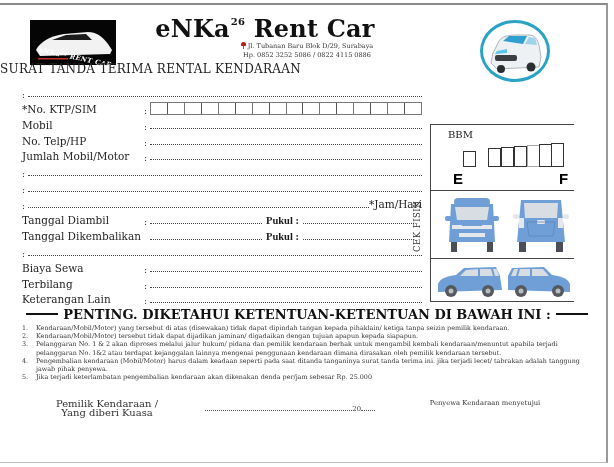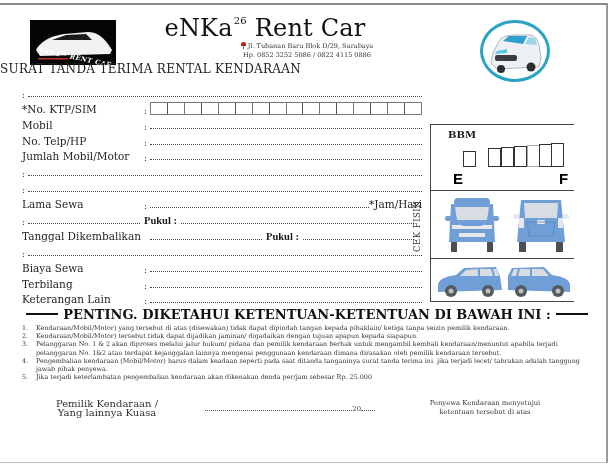--- a/index.html
+++ b/index.html
@@ -4,21 +4,21 @@
 <style>
   * { box-sizing: border-box; margin: 0; padding: 0; }
   html, body { width: 614px; height: 467px; background: #ffffff; overflow: hidden; }
   body { font-family: "DejaVu Serif", "Liberation Serif", serif; color: #1a1a1a; position: relative; }
   .frame { position: absolute; left: 0; top: 3px; width: 608px; height: 460px; border-top: 2px solid #8a8a8a; border-right: 2px solid #9a9a9a; border-bottom: 1px solid #bdbdbd; background: #fff; }
 
   
   .logo { position: absolute; left: 30px; top: 20px; width: 86px; height: 45px; background: #050505; overflow: hidden; }
   .logo svg { position: absolute; left: 0; top: 0; }
   .logo-text { position: absolute; left: 10px; top: 26px; color: #fff; font-family: "DejaVu Serif", serif; font-size: 6.5px; font-style: italic; font-weight: bold; transform: rotate(12deg); transform-origin: left top; letter-spacing: 0.5px; white-space: nowrap; }
-  .title { position: absolute; left: 0; width: 530px; top: 14px; text-align: center; font-family: "DejaVu Serif", serif; font-weight: normal; font-size: 24px; color: #111; letter-spacing: 0.2px; }
+  .title { position: absolute; left: 0; width: 530px; top: 14px; text-align: center; font-family: "DejaVu Serif", serif; font-weight: bold; font-size: 24px; color: #111; letter-spacing: 0.2px; }
   .title sup { font-size: 10px; vertical-align: 12px; margin-left: 1px; }
   .address { position: absolute; left: 0; width: 614px; top: 42px; text-align: center; font-size: 6.5px; color: #333; }
   .pin { display: inline-block; width: 5px; height: 7px; margin-right: 2px; vertical-align: -1px; position: relative; }
   .pin::before { content: ""; position: absolute; left: 0; top: 0; width: 5px; height: 4px; background: #c21b1b; border-radius: 3px 3px 1px 1px; }
   .pin::after { content: ""; position: absolute; left: 2px; top: 4px; width: 1px; height: 3px; background: #3a8a2f; }
   .phone { position: absolute; left: 0; width: 614px; top: 51px; text-align: center; font-size: 6.5px; color: #333; }
   .subtitle { position: absolute; left: 0; width: 592px; top: 62px; text-align: left; font-size: 12px; color: #222; letter-spacing: 0.3px; }
   .badge { position: absolute; left: 480px; top: 20px; width: 70px; height: 62px; border: 3px solid #2aa3c4; border-radius: 50%; background: #fff; overflow: hidden; }
 
   
@@ -33,21 +33,21 @@
   .ktp { display: flex; height: 13px; border: 1px solid #777; flex: 1; margin-bottom: 1px; }
   .ktp span { flex: 1; border-right: 1px solid #777; }
   .ktp span:nth-child(odd) { border-right-color: #555; }
   .ktp span:last-child { border-right: none; }
   .ktp-wrap { flex: 1; position: relative; }
 
   
   .cek-label { position: absolute; left: 412px; top: 252px; transform: rotate(-90deg); transform-origin: left top; font-size: 8.5px; color: #333; letter-spacing: 0.5px; white-space: nowrap; }
   .panel { position: absolute; left: 430px; top: 124px; width: 143px; height: 178px; border-left: 1.5px solid #444; }
   .panel .hline { position: absolute; left: 0; width: 143px; border-top: 1.5px solid #444; }
-  .bbm-title { position: absolute; left: 17px; top: 5px; font-weight: bold; font-size: 10px; font-family: "DejaVu Serif", serif; }
+  .bbm-title { position: absolute; left: 17px; top: 5px; font-weight: normal; font-size: 10px; font-family: "DejaVu Serif", serif; }
   .bar { position: absolute; border: 1.2px solid #333; border-bottom: 1.2px solid #333; background: #fff; }
   .ef { position: absolute; font-family: "Liberation Sans", sans-serif; font-weight: bold; font-size: 15px; color: #000; }
 
   
   .important { position: absolute; left: 0; width: 614px; top: 307px; text-align: center; font-weight: bold; font-size: 13px; color: #111; white-space: nowrap; }
   .important .dash { display: inline-block; width: 32px; border-top: 2px solid #111; vertical-align: 4px; margin: 0 5px; }
   .rules { position: absolute; left: 22px; top: 324px; width: 575px; font-size: 6.4px; line-height: 8.2px; color: #333; list-style: none; }
   .rules li { display: flex; }
   .rules .num { width: 14px; flex: 0 0 14px; }
   .rules .txt { flex: 1; }
@@ -136,26 +136,26 @@
   </div>
   <div class="row">
     <span class="colon">:</span>
     <span class="dots"></span>
   </div>
   <div class="row">
     <span class="colon">:</span>
     <span class="dots"></span>
   </div>
   <div class="row">
-    <span class="lbl">Lama Sewa</span>
     <span class="colon">:</span>
     <span class="dots"></span>
     <span class="suffix">*Jam/Hari</span>
   </div>
   <div class="row">
+    <span class="lbl">Tanggal Diambil</span>
     <span class="colon">:</span>
     <span class="dots short"></span>
     <span class="pukul">Pukul :</span>
     <span class="dots" style="margin-right:8px"></span>
   </div>
   <div class="row">
     <span class="lbl">Tanggal Dikembalikan</span>
     <span class="colon"></span>
     <span class="dots short"></span>
     <span class="pukul">Pukul :</span>
@@ -273,23 +273,22 @@
       <span class="txt">Pengembalian kendaraan (Mobil/Motor) harus dalam keadaan seperti pada saat ditanda tanganinya surat tanda terima ini. jika terjadi lecet/ tabrakan adalah tanggung jawab pihak penyewa.</span>
     </li>
   <li>
       <span class="num">5.</span>
       <span class="txt">Jika terjadi keterlambatan pengembalian kendaraan akan dikenakan denda per/jam sebesar Rp. 25.000</span>
     </li>
 </ol>
 
 <div class="sig-left">
   <div>Pemilik Kendaraan /</div>
-  <div>Yang lainnya Kuasa</div>
+  <div>Yang diberi Kuasa</div>
 </div>
 <div class="sig-mid">
   <span class="dl"></span>
   <span>20</span>
   <span class="dl2"></span>
 </div>
 <div class="sig-right">
   <div>Penyewa Kendaraan menyetujui</div>
-  <div>ketentuan tersebut di atas</div>
 </div>
 
 </body></html>

